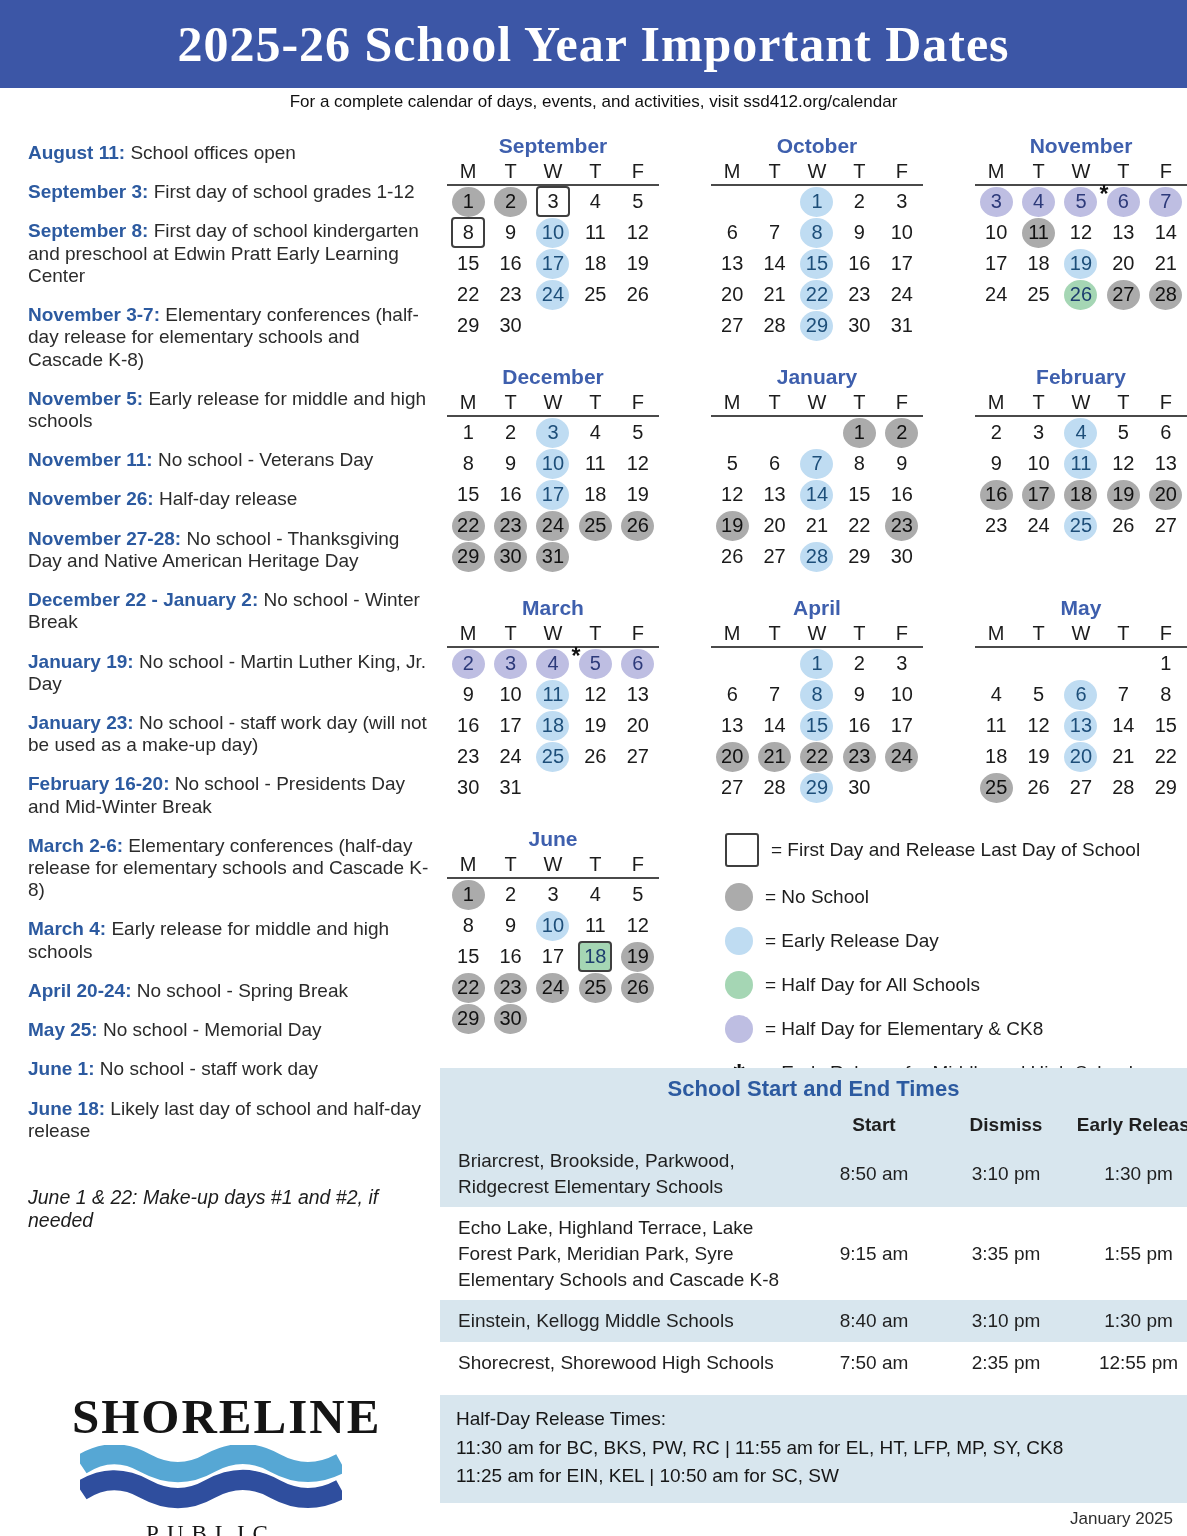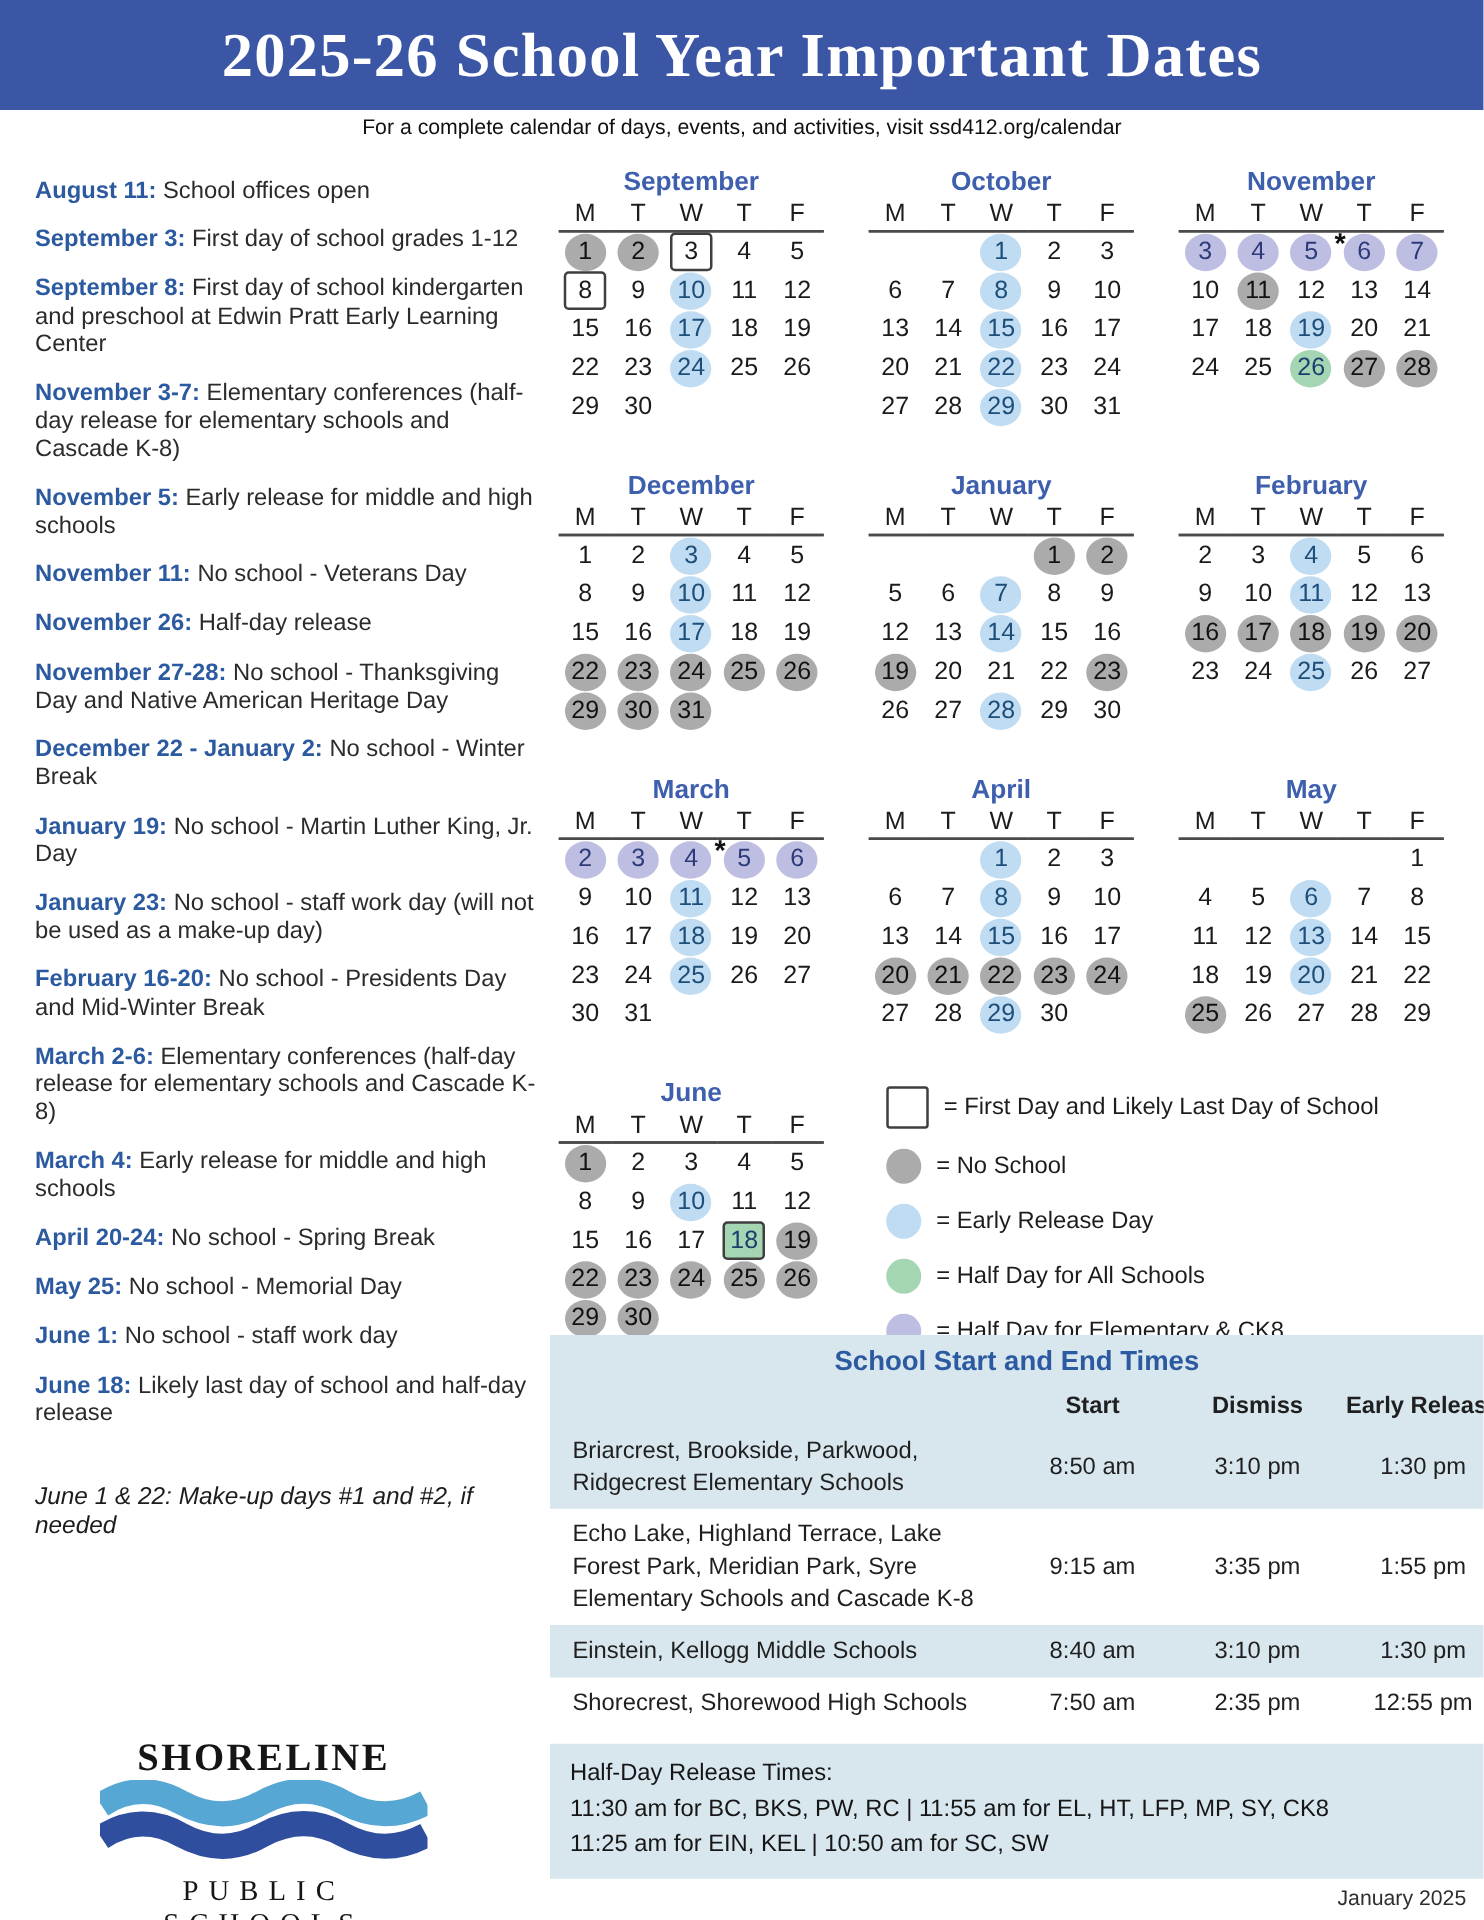--- a/index.html
+++ b/index.html
@@ -23,21 +23,21 @@
   .subtitle{position:absolute;top:92px;left:0;width:1187px;text-align:center;font-size:17px;color:#101010;}
 
   
   .dates-col{position:absolute;left:28px;top:142px;width:408px;}
   .date-item{font-size:19px;line-height:1.17;margin-bottom:17px;color:#2b2b2b;}
   .date-label{color:var(--date-blue);font-weight:bold;margin-top:35px;}
   .makeup-note{font-style:italic;font-size:19.5px;margin-top:44px;color:#1c1c1c;}
 
   
   .months{position:absolute;left:447px;top:134px;width:740px;display:grid;
-          grid-template-columns:repeat(3,212px);column-gap:52px;row-gap:24px;gap:36px;}
+          grid-template-columns:repeat(3,212px);column-gap:52px;row-gap:24px;}
   .month-name{text-align:center;color:var(--accent);font-weight:bold;font-size:21px;margin-bottom:1px;}
   table.cal{border-collapse:collapse;width:100%;table-layout:fixed;}
   table.cal th{font-size:20px;font-weight:normal;color:#1c1c1c;padding-bottom:1px;border-bottom:2px solid #4a4a4a;}
   table.cal td{height:31px;text-align:center;font-size:20px;color:#1b1b1b;padding:0;}
   .mark{display:inline-flex;align-items:center;justify-content:center;width:33px;height:30px;border-radius:50%;position:relative;}
   td.t-no .mark{background:var(--no-school);color:#111;}
   td.t-er .mark{background:var(--early-release);color:#1d4e79;}
   td.t-ha .mark{background:var(--half-all);color:#1d3d6e;}
   td.t-he .mark{background:var(--half-elem);color:#2d3a7a;}
   td.boxed .mark{border:2px solid #3f3f3f;border-radius:4px;width:30px;height:27px;}
@@ -63,21 +63,21 @@
   .times-row .cc{text-align:center;}
   .times-row .name{line-height:1.35;padding-right:8px;}
   .shaded{background:var(--shade);}
 
   .halfday{background:var(--shade);margin-top:12px;padding:10px 16px 12px 16px;font-size:19px;line-height:1.5;color:#161616;}
 
   .footer-date{position:absolute;right:14px;top:1509px;font-size:17px;color:#2e2e2e;}
 
   
   .logo{position:absolute;left:72px;top:1388px;width:278px;text-align:center;font-family:"Liberation Serif", serif;color:#151515;}
-  .logo-name{font-size:31px;font-weight:bold;letter-spacing:2px;}
+  .logo-name{font-size:49px;font-weight:bold;letter-spacing:2px;}
   .logo svg{display:block;margin:0 auto;}
   .logo-sub{font-size:23px;letter-spacing:8px;margin-top:0px;}
 </style>
 </head>
 <body>
 
 <div class="page">
 
   <div class="banner">
     <span class="banner-title">2025-26 School Year Important Dates</span>
@@ -600,21 +600,21 @@
               <td></td>
               <td></td>
               <td></td>
             </tr>
           </tbody>
         </table>
       </div>
       <div class="legend">
         <div class="legend-row">
           <span class="legend-marker lm-box"></span>
-          <span>= First Day and Likely Last Day of School</span>
+          <span>= First Day and Release Last Day of School</span>
         </div>
         <div class="legend-row">
           <span class="legend-marker lm-no"></span>
           <span>= No School</span>
         </div>
         <div class="legend-row">
           <span class="legend-marker lm-er"></span>
           <span>= Early Release Day</span>
         </div>
         <div class="legend-row">

